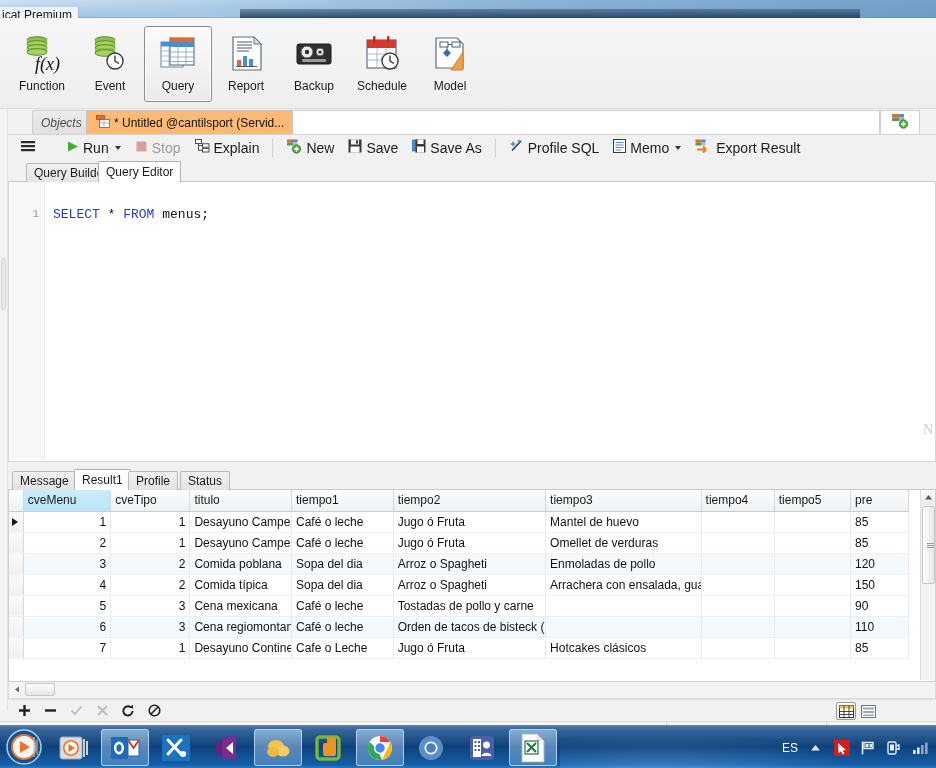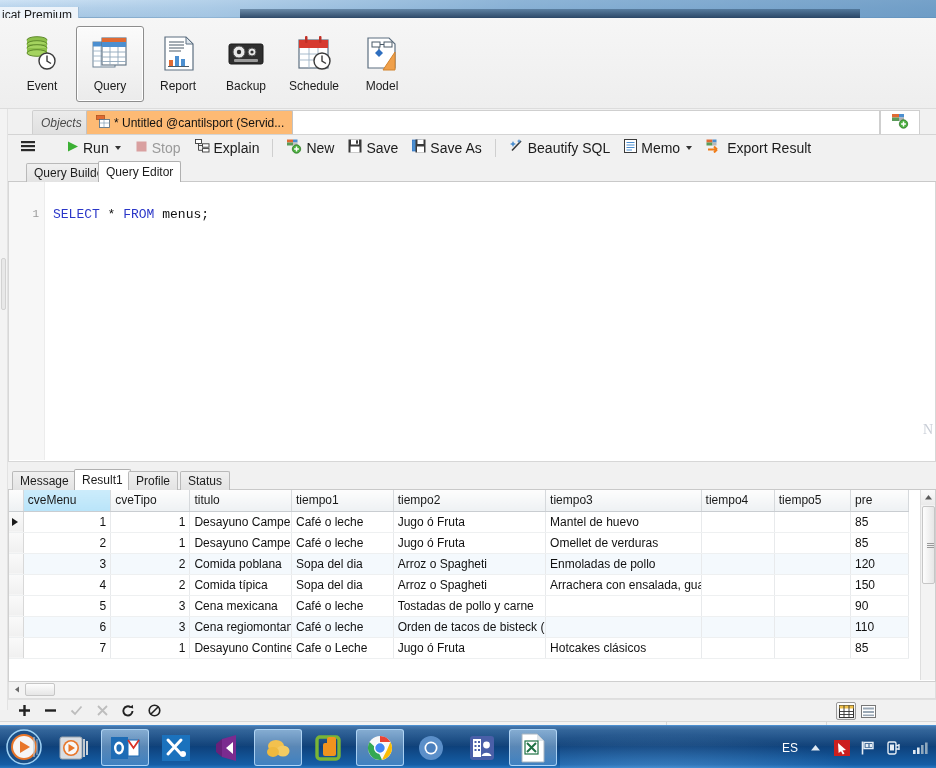--- a/index.html
+++ b/index.html
@@ -312,20 +312,35 @@
 
   <div class="window">
 
     <div class="leftgutter">
       <div class="leftgutter-handle"></div>
     </div>
 
     <div class="ribbon">
       <div class="ribbon-items">
 
+        <div class="ribbon-btn">
+          <div class="ribbon-ico">
+            <svg width="42" height="42" viewBox="0 0 42 42">
+              <ellipse cx="16" cy="7" rx="10" ry="3.3" fill="#8dc04a" stroke="#5f8a2c" stroke-width="1"></ellipse>
+              <rect x="6" y="7" width="20" height="4" fill="#8dc04a"></rect>
+              <ellipse cx="16" cy="11" rx="10" ry="3.3" fill="#a4d35f" stroke="#5f8a2c" stroke-width="1"></ellipse>
+              <rect x="6" y="11" width="20" height="4" fill="#8dc04a"></rect>
+              <ellipse cx="16" cy="15" rx="10" ry="3.3" fill="#a4d35f" stroke="#5f8a2c" stroke-width="1"></ellipse>
+              <rect x="6" y="15" width="20" height="4" fill="#8dc04a"></rect>
+              <ellipse cx="16" cy="19" rx="10" ry="3.3" fill="#a4d35f" stroke="#5f8a2c" stroke-width="1"></ellipse>
+              <text x="14" y="37" font-family="Liberation Serif, serif" font-size="18" font-style="italic" fill="#111">f(x)</text>
+            </svg>
+          </div>
+          <span class="ribbon-label">Function</span>
+        </div>
 
         <div class="ribbon-btn">
           <div class="ribbon-ico">
             <svg width="42" height="42" viewBox="0 0 42 42">
               <ellipse cx="16" cy="7" rx="10" ry="3.3" fill="#8dc04a" stroke="#5f8a2c" stroke-width="1"></ellipse>
               <rect x="6" y="7" width="20" height="4" fill="#8dc04a"></rect>
               <ellipse cx="16" cy="11" rx="10" ry="3.3" fill="#a4d35f" stroke="#5f8a2c" stroke-width="1"></ellipse>
               <rect x="6" y="11" width="20" height="4" fill="#8dc04a"></rect>
               <ellipse cx="16" cy="15" rx="10" ry="3.3" fill="#a4d35f" stroke="#5f8a2c" stroke-width="1"></ellipse>
               <rect x="6" y="15" width="20" height="5" fill="#8dc04a"></rect>
@@ -538,21 +553,21 @@
       </div>
       <div class="tb-sep"></div>
       <div class="tb-item">
         <span>
           <svg width="15" height="14" viewBox="0 0 15 14">
             <line x1="3" y1="11.5" x2="12" y2="2" stroke="#3a3a3a" stroke-width="1.6"></line>
             <path d="M2 2 l1 2 l2 1 l-2 1 l-1 2 l-1 -2 l-2 -1 l2 -1 z" fill="#4c8fd0" transform="translate(2,0)"></path>
             <path d="M10 0 l0.7 1.4 l1.4 0.7 l-1.4 0.7 l-0.7 1.4 l-0.7 -1.4 l-1.4 -0.7 l1.4 -0.7 z" fill="#4c8fd0"></path>
           </svg>
         </span>
-        <span>Beautify SQL</span>
+        <span>Profile SQL</span>
       </div>
       <div class="tb-item">
         <span>
           <svg width="13" height="14" viewBox="0 0 13 14">
             <rect x="0.5" y="0.5" width="12" height="13" fill="#ffffff" stroke="#3a3a3a" stroke-width="1"></rect>
             <g stroke="#4c8fd0" stroke-width="1">
               <line x1="2.5" y1="3.5" x2="10.5" y2="3.5"></line>
                 <line x1="2.5" y1="6" x2="10.5" y2="6"></line>
               <line x1="2.5" y1="8.5" x2="10.5" y2="8.5"></line>
                 <line x1="2.5" y1="11" x2="8" y2="11"></line>

